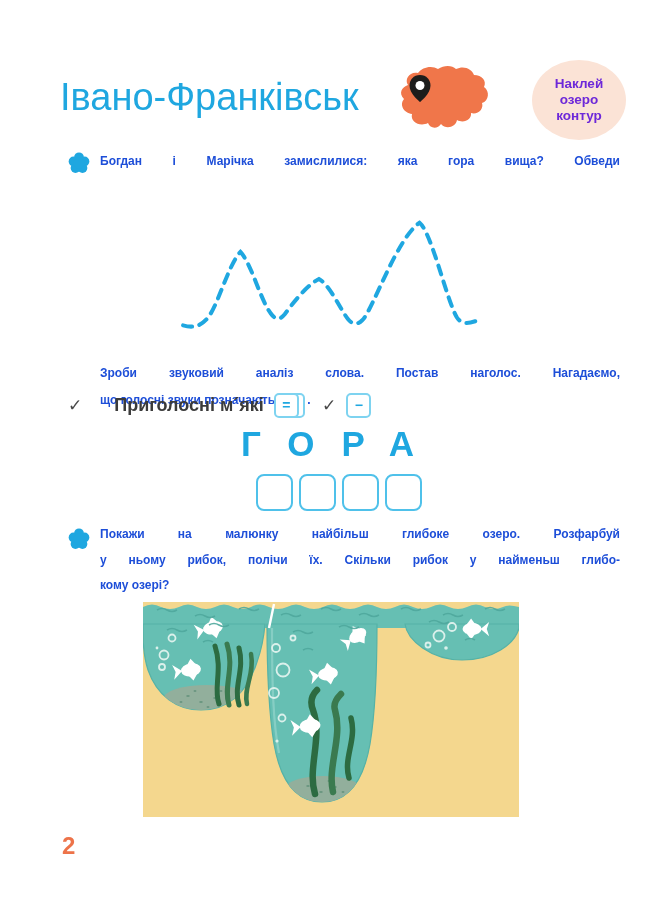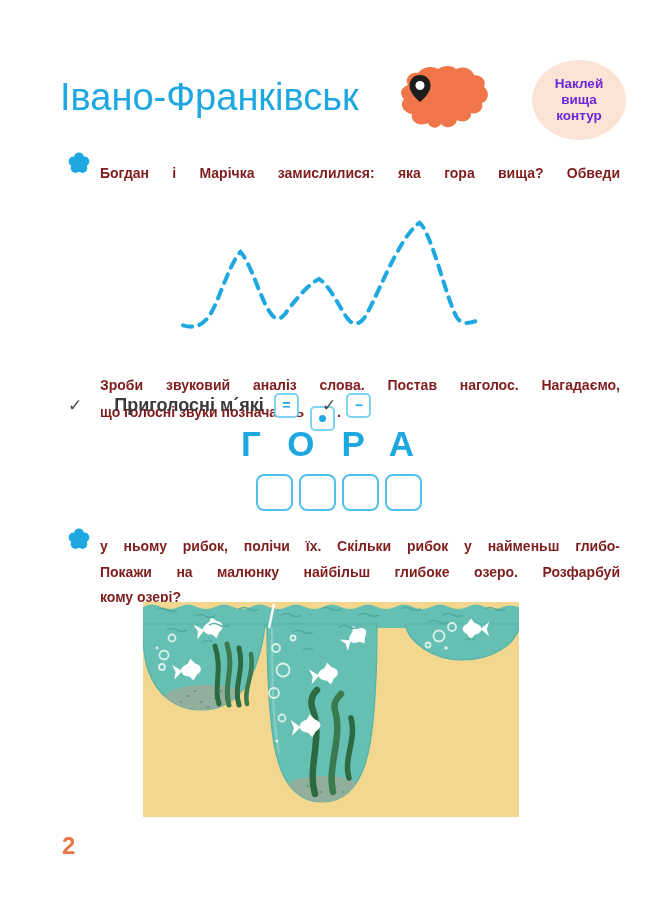--- a/index.html
+++ b/index.html
@@ -21,21 +21,21 @@
     left:532px;top:60px;width:94px;height:80px;border-radius:50%;
     background:#fbe3d6;display:flex;flex-direction:column;
     align-items:center;justify-content:center;
     color:#6d28d9;font-size:13.5px;font-weight:600;line-height:16px;
     text-align:center;
   }
   
   .bullet{width:22px;height:22px;}
   .b1{left:68px;top:152px;}
   .b2{left:68px;top:528px;}
-  .para{left:100px;width:520px;font-size:14px;font-weight:bold;line-height:26px;color:#7f1d1d;margin-top:12px;}
+  .para{left:100px;width:520px;font-size:12px;font-weight:bold;line-height:26px;color:#1d4ed8;}
   .p1{top:148px;}
   .p2{top:360px;line-height:27px;}
   .p3{top:522px;line-height:25.5px;}
   .jline{text-align:justify;text-align-last:justify;}
   .nline{text-align:left;}
   
   .mountains{left:168px;top:214px;width:322px;height:122px;}
   
   .sq{
     display:inline-flex;width:21px;height:21px;border:2px solid #7ed3f0;border-radius:5px;
@@ -72,21 +72,21 @@
 <div class="abs map-wrap">
   <svg width="100" height="82" viewBox="0 0 100 80">
     <path d="M 14 24 C 10 18 16 10 24 12 C 28 6 38 4 44 8 C 50 4 58 4 62 8 C 70 4 78 8 80 14 C 88 14 93 20 90 26 C 96 30 95 40 88 42 C 90 48 84 54 77 52 C 78 58 70 63 63 59 C 62 66 52 69 47 63 C 44 68 36 68 34 62 C 26 66 16 61 18 53 C 10 52 5 44 10 38 C 4 32 8 26 14 24 Z" fill="#f0764a"></path>
     <path d="M 26 14 C 19.5 14 15.5 19 15.5 24.5 C 15.5 33 26 41 26 41 C 26 41 36.5 33 36.5 24.5 C 36.5 19 32.5 14 26 14 Z" fill="#1d1d1b"></path>
     <circle cx="26" cy="24.5" r="4.5" fill="#ffffff"></circle>
   </svg>
 </div>
 
 <div class="abs sticker">
   <span>Наклей</span>
-  <span>вища</span>
+  <span>озеро</span>
   <span>контур</span>
 </div>
 
 <div class="abs bullet b1">
   <svg width="22" height="22" viewBox="0 0 20 20">
     <g fill="#1fa7e0">
       <circle cx="10" cy="4.8" r="4.4"></circle>
         <circle cx="15" cy="8.6" r="4.4"></circle>
       <circle cx="13.2" cy="14.6" r="4.4"></circle>
         <circle cx="6.8" cy="14.6" r="4.4"></circle>
@@ -155,22 +155,22 @@
       <circle cx="10" cy="4.8" r="4.4"></circle>
         <circle cx="15" cy="8.6" r="4.4"></circle>
       <circle cx="13.2" cy="14.6" r="4.4"></circle>
         <circle cx="6.8" cy="14.6" r="4.4"></circle>
       <circle cx="5" cy="8.6" r="4.4"></circle>
         <circle cx="10" cy="10" r="5"></circle>
     </g>
   </svg>
 </div>
 <div class="abs para p3">
+  <div class="jline">Покажи на малюнку найбільш глибоке озеро. Розфарбуй</div>
   <div class="jline">у ньому рибок, полічи їх. Скільки рибок у найменьш глибо-</div>
-  <div class="jline">Покажи на малюнку найбільш глибоке озеро. Розфарбуй</div>
   <div class="nline">кому озері?</div>
 </div>
 
 <div class="abs lakes">
   <svg width="376" height="219" viewBox="0 0 376 219">
     <defs>
       <g id="fish" fill="#ffffff">
         <ellipse cx="1" cy="0" rx="10" ry="6.5"></ellipse>
         <path d="M -8 0 L -17 -7.5 L -14.5 0 L -17 7.5 Z"></path>
         <path d="M -2 -5.5 L 2 -11 L 6.5 -5 Z"></path>

